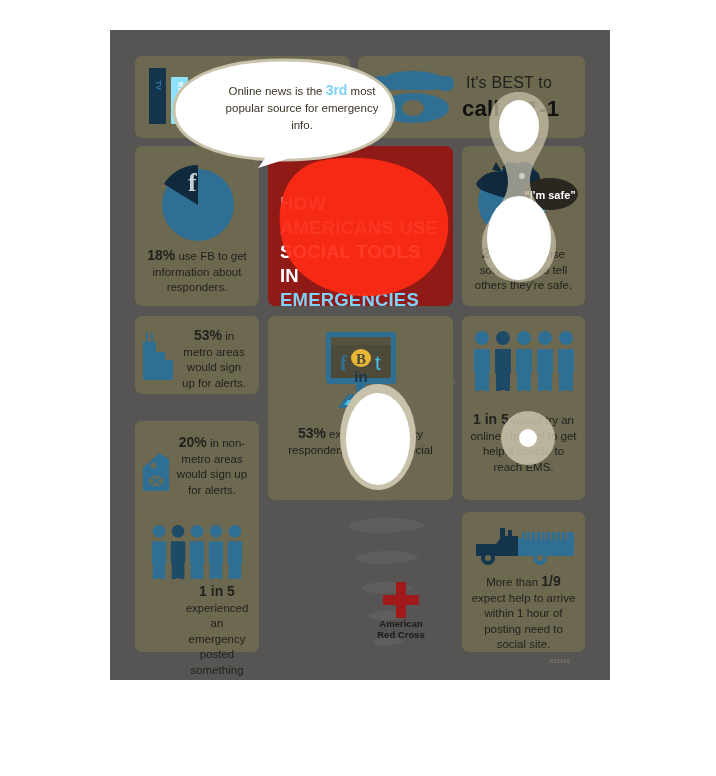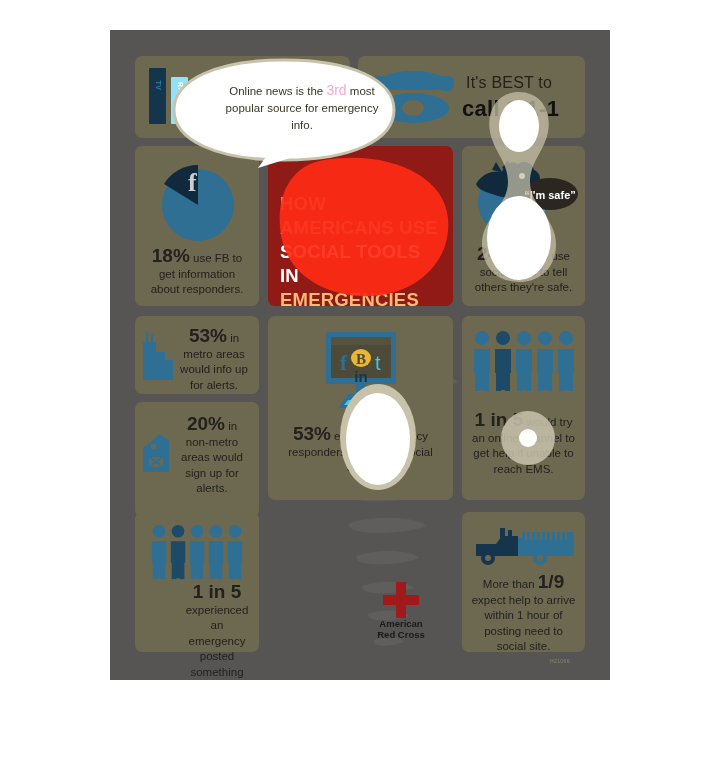--- a/index.html
+++ b/index.html
@@ -57,21 +57,21 @@
     position: absolute;
     left: 0;
     right: 0;
     text-align: center;
     font-size: 11.5px;
     line-height: 15.5px;
     color: #23211e;
     padding: 0 8px;
     box-sizing: border-box;
   }
-  .cap b { font-weight: bold; font-size: 19px; }
+  .cap b { font-weight: bold; font-size: 14px; }
 
   
   #p-media { left: 25px; top: 26px; width: 215px; height: 82px; }
   .bars { position: absolute; left: 14px; bottom: 14px; height: 56px; width: 64px; }
   .bar { position: absolute; bottom: 0; width: 17px; border-radius: 1px; }
   .bar span {
     position: absolute;
     left: 50%; top: 6px;
     transform: translateX(-50%) rotate(90deg);
     transform-origin: center;
@@ -103,38 +103,38 @@
   #p-fb .cap { top: 102px; }
 
   #p-title { left: 158px; top: 116px; width: 185px; height: 160px; }
   .title-text {
     position: absolute; left: 12px; top: 46px; right: 10px;
     font-size: 18.5px; font-weight: bold; line-height: 24px;
     letter-spacing: .2px;
   }
   .tl-1 { color: #b9b2ab; }
   .tl-2 { color: #ffffff; }
-  .tl-3 { color: #fdba74; }
+  .tl-3 { color: #7dd3fc; }
   
   .red-glow {
     position: absolute; left: 8px; top: 10px;
     width: 175px; height: 142px;
     pointer-events: none;
   }
 
   #p-tw { left: 352px; top: 116px; width: 123px; height: 160px; }
   #p-tw .bird { position: absolute; left: 6px; top: 8px; }
   #p-tw .cap { top: 100px; }
 
   
   #p-metro { left: 25px; top: 286px; width: 124px; height: 78px; }
   #p-metro .ic { position: absolute; left: 6px; top: 16px; }
   #p-metro .cap { top: 12px; left: 36px; right: 2px; text-align: center; }
 
-  #p-rural { left: 25px; top: 372px; width: 124px; height: 115px; }
+  #p-rural { left: 25px; top: 391px; width: 124px; height: 115px; }
   #p-rural .ic { position: absolute; left: 6px; top: 30px; }
   #p-rural .cap { top: 14px; left: 32px; right: 2px; text-align: center; }
 
   #p-comp { left: 158px; top: 286px; width: 185px; height: 184px; }
   #p-comp .ic { position: absolute; left: 50px; top: 14px; }
   #p-comp .cap { top: 110px; }
 
   #p-five { left: 352px; top: 286px; width: 123px; height: 184px; }
   #p-five .people { position: absolute; left: 10px; top: 14px; }
   #p-five .cap { top: 96px; }
@@ -176,21 +176,21 @@
   }
   .bubble-text {
     position: absolute;
     left: 108px; top: 52px;
     width: 168px;
     text-align: center;
     font-size: 11.5px;
     line-height: 17px;
     color: #3c3524;
   }
-  .bubble-text b { font-size: 14px; font-weight: normal; color: #f9a8d4; }
+  .bubble-text b { font-size: 14px; font-weight: bold; color: #7dd3fc; }
 </style>
 </head>
 <body>
 
 <div id="page-root">
   <div class="poster">
 
     <svg class="tornado" viewBox="0 0 160 310">
       <g fill="#6a6865">
         <path d="M2 18 C50 2 140 6 158 22 C120 34 60 40 14 34 C8 30 2 24 2 18 Z"></path>
@@ -277,21 +277,21 @@
       <svg class="ic" width="34" height="48" viewBox="0 0 34 48">
         <g fill="#2f6f93">
           <rect x="2" y="10" width="13" height="38"></rect>
           <rect x="15" y="20" width="9" height="28"></rect>
           <rect x="24" y="28" width="8" height="20"></rect>
           <rect x="5" y="0" width="2" height="11"></rect>
           <rect x="10" y="2" width="2" height="9"></rect>
         </g>
       </svg>
       <div class="cap">
-        <b>53%</b><span> in metro areas would info up for alerts.</span>
+        <b>53%</b><span> in metro areas would sign up for alerts.</span>
       </div>
     </div>
 
     <div class="panel" id="p-rural">
       <svg class="ic" width="30" height="40" viewBox="0 0 30 40">
         <g fill="#2f6f93">
           <path d="M2 16 L2 40 L28 40 L28 8 L18 2 L10 10 L2 16 Z"></path>
         </g>
         <rect x="7" y="24" width="16" height="12" fill="#6d6950"></rect>
         <path d="M7 24 L23 36 M23 24 L7 36" stroke="#2f6f93" stroke-width="2"></path>

